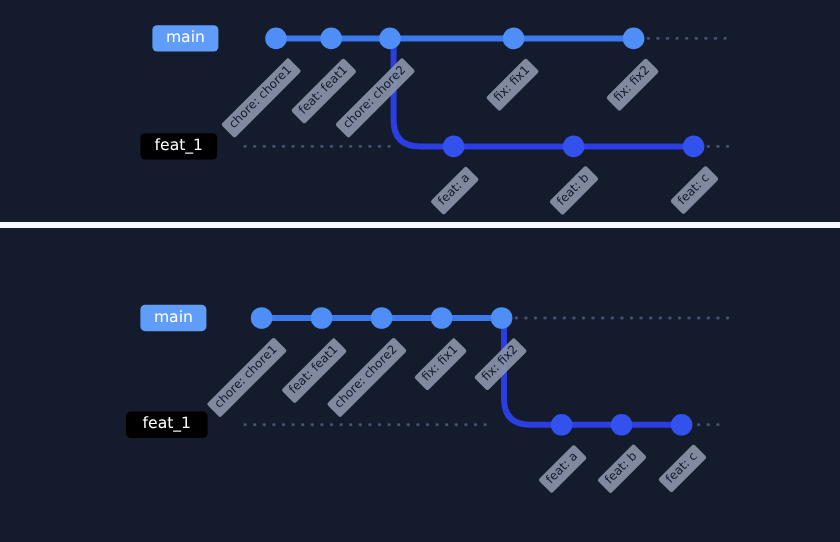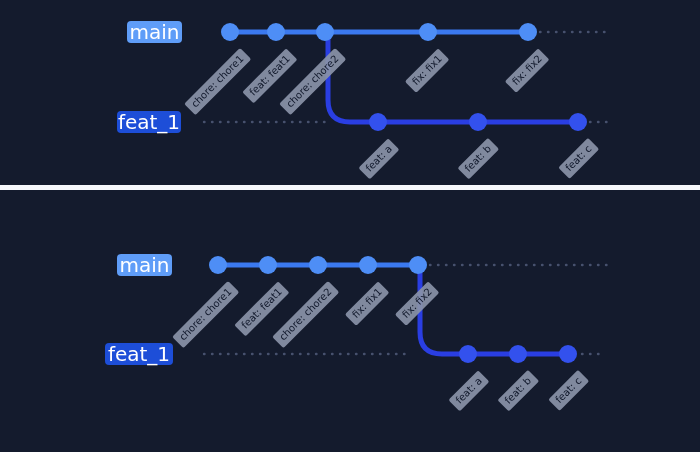--- a/index.html
+++ b/index.html
@@ -18,26 +18,26 @@
   .dotted-line { stroke: #47516e; stroke-width: 2.4; stroke-linecap: round; stroke-dasharray: 0.5 7.5; }
   .mc { fill: #4e8ef6; }
   .fc { fill: #3351ed; }
 
   .branch-label {
     position: absolute;
     height: 22px;
     line-height: 22px;
     border-radius: 4px;
     color: #ffffff;
-    font-size: 20px;
+    font-size: 13px;
     text-align: center;
     box-sizing: border-box;
   }
   .bl-main { background: #5f9df8; }
-  .bl-feat { background: #1d4ed8; }
+  .bl-feat { background: #000000; }
 
   .tag-anchor { position: absolute; width: 0; height: 0; }
   .tag {
     position: absolute;
     right: 0;
     top: 0;
     transform-origin: 100% 0;
     transform: rotate(-45deg);
     background: rgba(138, 147, 168, 0.92);
     color: #10182b;

